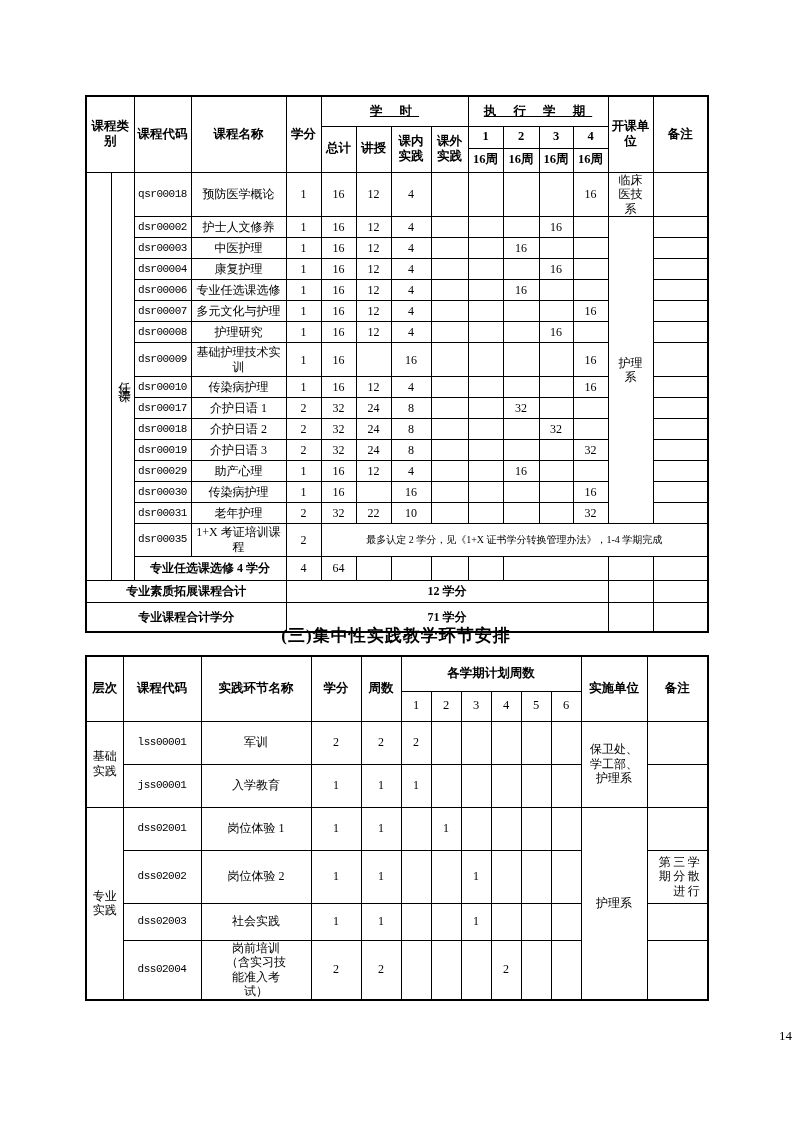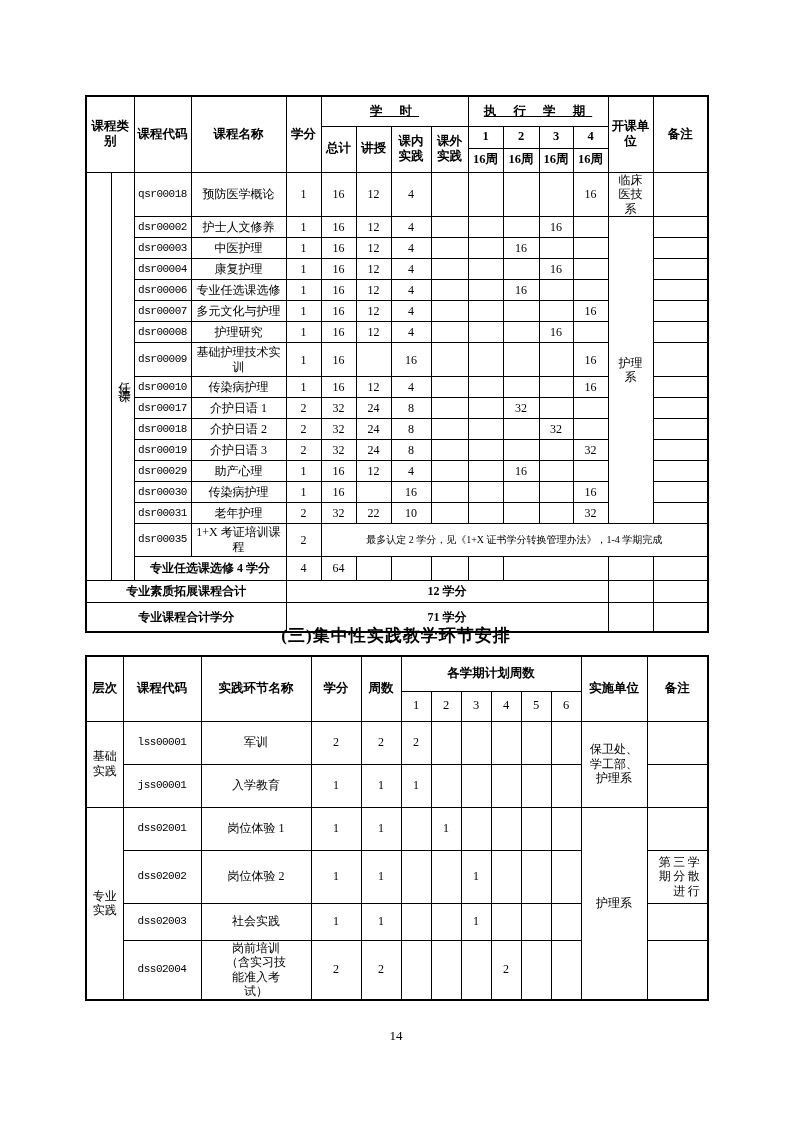--- a/index.html
+++ b/index.html
@@ -14,21 +14,21 @@
   .t1 tbody tr{height:21px;}
   .ls{letter-spacing:7px;text-decoration:underline;}
   .code{font-family:"Liberation Mono","DejaVu Sans Mono",monospace;font-size:11px;letter-spacing:-0.5px;}
   .vert{writing-mode:vertical-rl;text-orientation:upright;vertical-align:top;padding-top:5px;letter-spacing:4px;font-size:12.5px;}
   .bold{font-weight:bold;}
   .note{text-align:center;font-size:10px;}
   .remark-just{letter-spacing:0.2em;text-align:right;padding:2px 5px;}
   .unitcell{padding:0 5px;}
   .section-title{position:absolute;left:0;top:624px;width:100%;text-align:center;
                  font-weight:bold;font-size:17px;letter-spacing:1px;}
-  .pageno{position:absolute;left:0;top:1028px;width:100%;text-align:center;font-size:13px;}
+  .pageno{position:absolute;left:0;top:1028px;width:100%;text-align:right;font-size:13px;}
 </style>
 </head>
 <body>
 
 <div class="page">
 
   <table class="t1">
     <colgroup>
       <col style="width:25px">
         <col style="width:23px">

